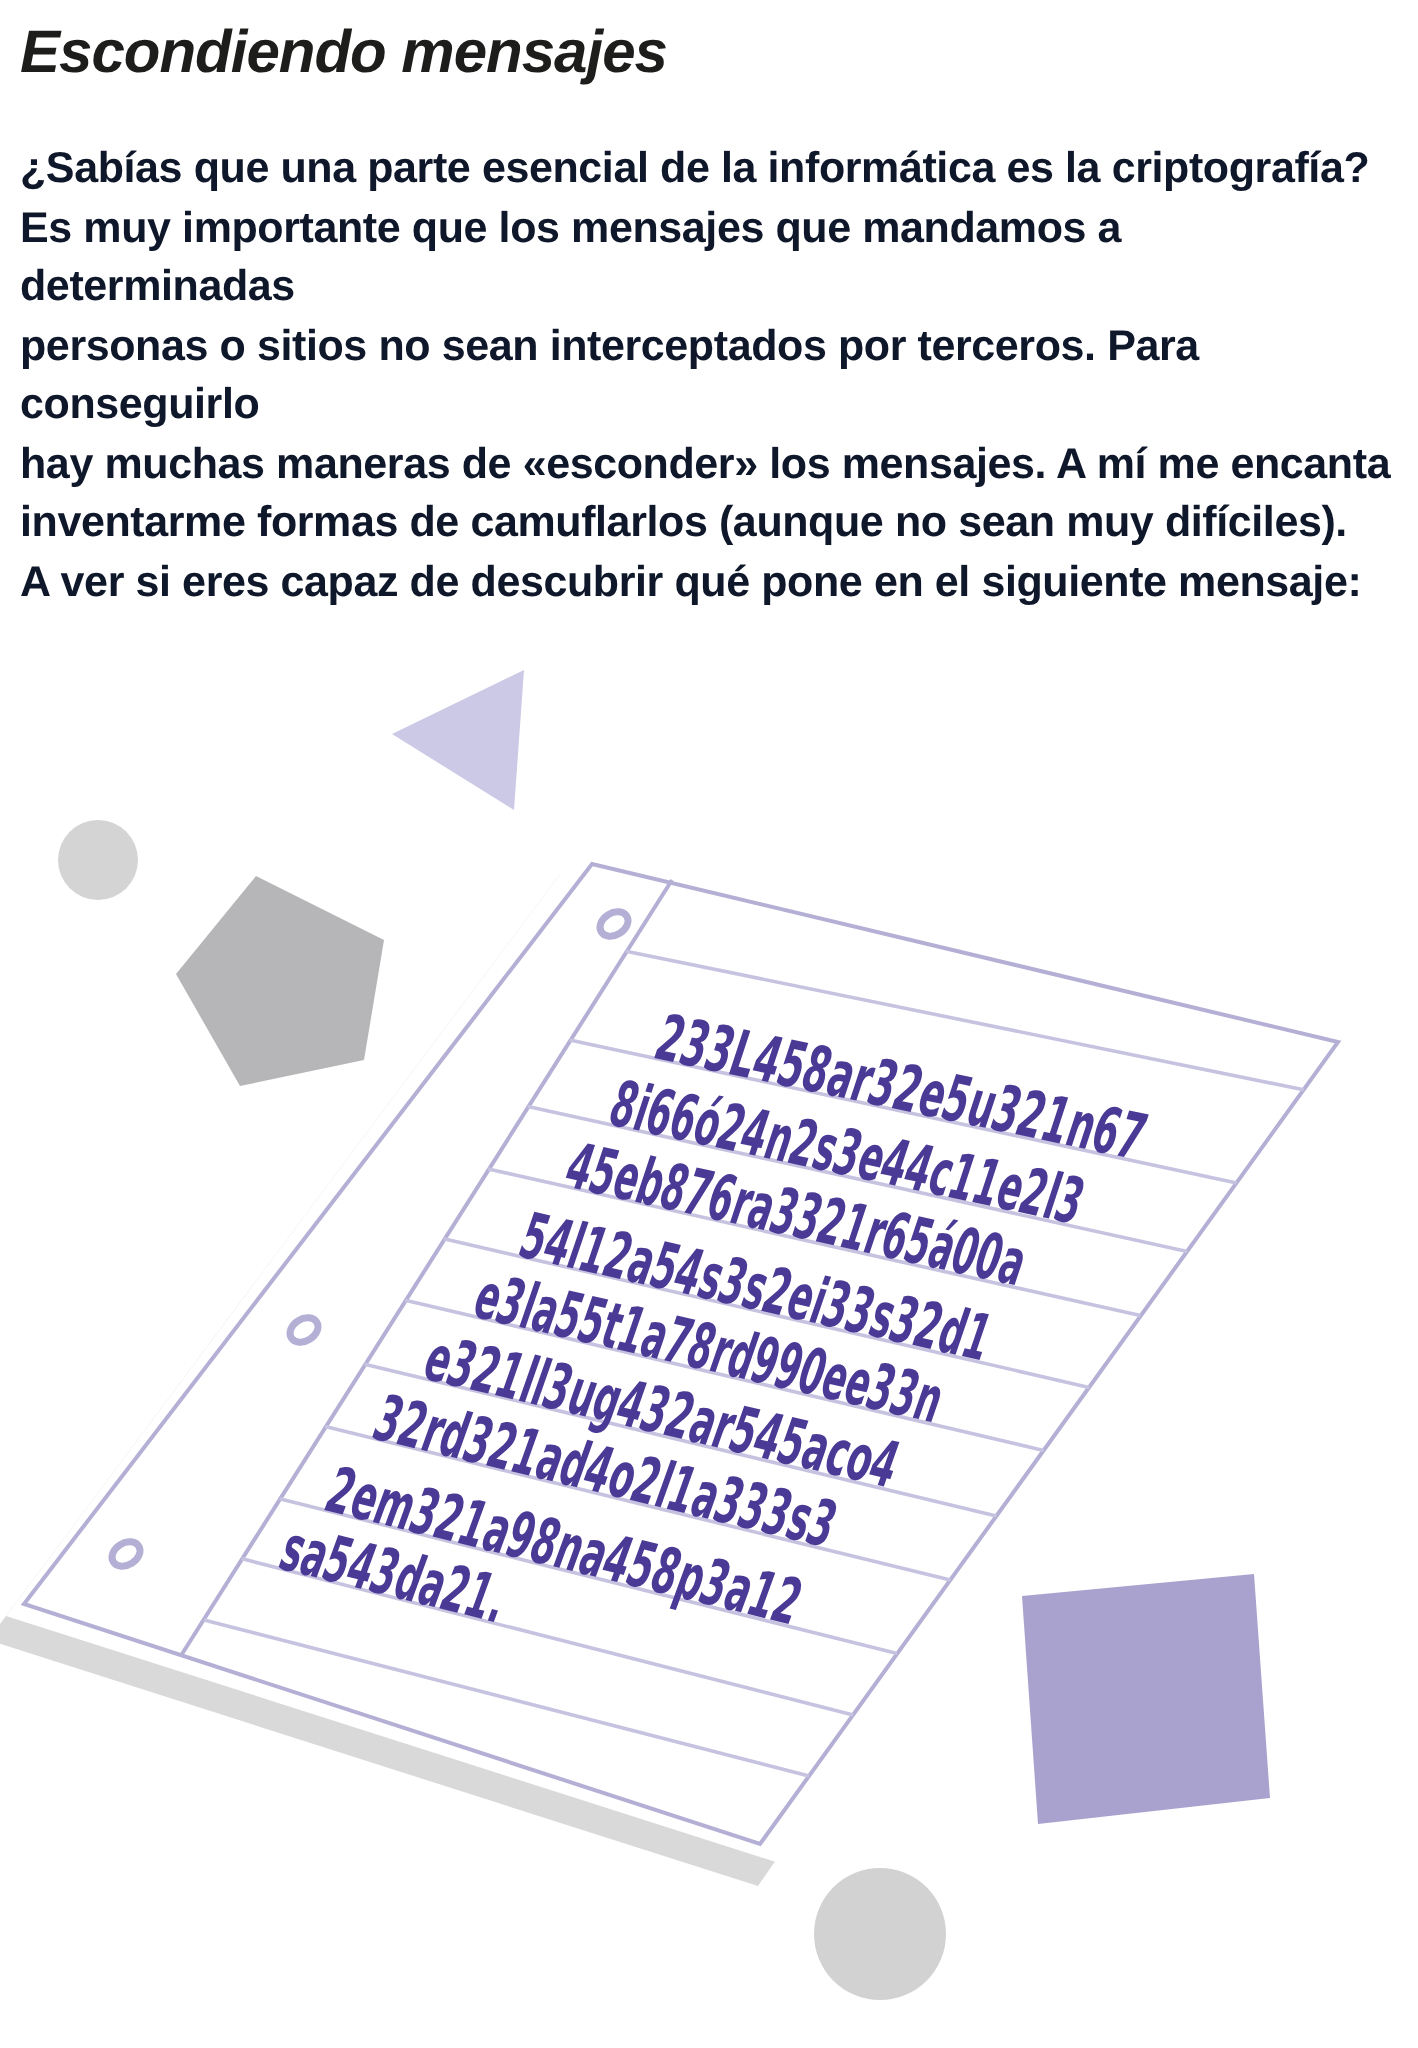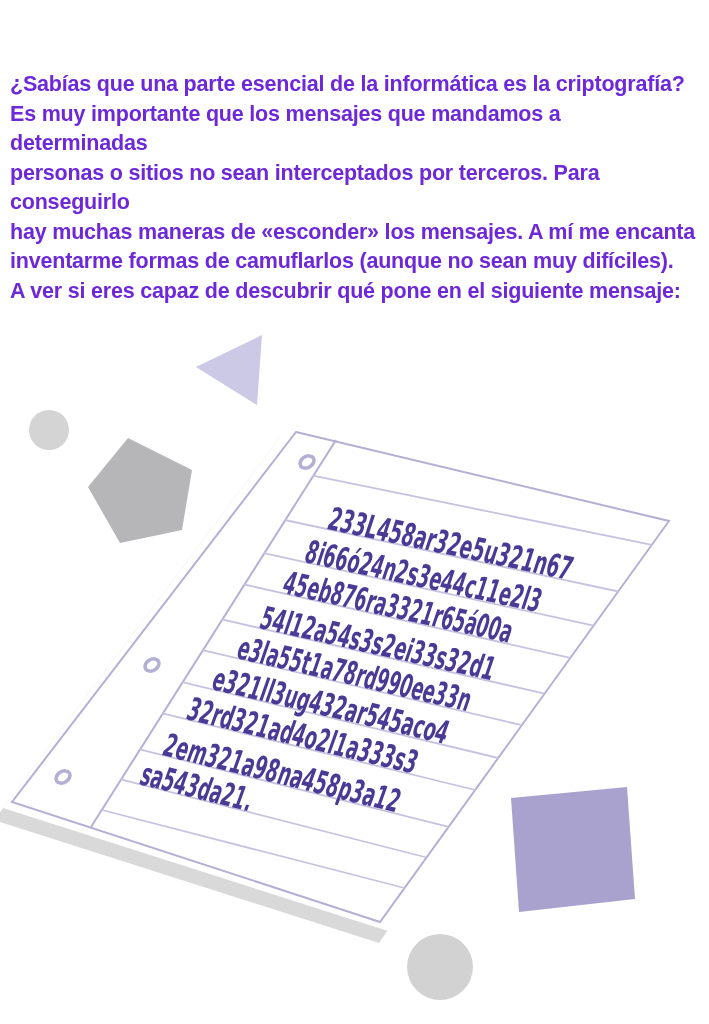--- a/index.html
+++ b/index.html
@@ -4,31 +4,32 @@
 <style>
   html,body{margin:0;padding:0;background:#ffffff;}
   .page{position:relative;width:709px;height:1024px;background:#ffffff;overflow:hidden;
         font-family:"Liberation Sans",sans-serif;}
   .title{position:absolute;left:10px;top:10px;margin:0;
          font-family:"Liberation Sans",sans-serif;
          font-size:30px;font-weight:700;font-style:italic;
          letter-spacing:-0.5px;color:#1d1d1b;}
   .intro{position:absolute;left:10px;top:70px;width:692px;margin:0;
          font-family:"Liberation Sans",sans-serif;
-         font-size:21.5px;font-weight:700;line-height:29.5px;color:#6d28d9;
+         font-size:21.5px;font-weight:700;line-height:29.5px;color:#0f172a;
          white-space:pre-line;letter-spacing:-0.2px;}
   .art{position:absolute;left:0;top:0;}
   .msg text{font-family:"DejaVu Sans","Liberation Sans",sans-serif;
             font-weight:700;font-style:italic;font-size:32px;}
 </style>
 </head>
 <body>
 
 <div class="page">
 
+  <h1 class="title">Escondiendo mensajes</h1>
 
   <p class="intro">¿Sabías que una parte esencial de la informática es la criptografía?
 Es muy importante que los mensajes que mandamos a determinadas
 personas o sitios no sean interceptados por terceros. Para conseguirlo
 hay muchas maneras de «esconder» los mensajes. A mí me encanta
 inventarme formas de camuflarlos (aunque no sean muy difíciles).
 A ver si eres capaz de descubrir qué pone en el siguiente mensaje:</p>
 
   <svg class="art" width="709" height="1024" viewBox="0 0 709 1024" xmlns="http://www.w3.org/2000/svg">
 

